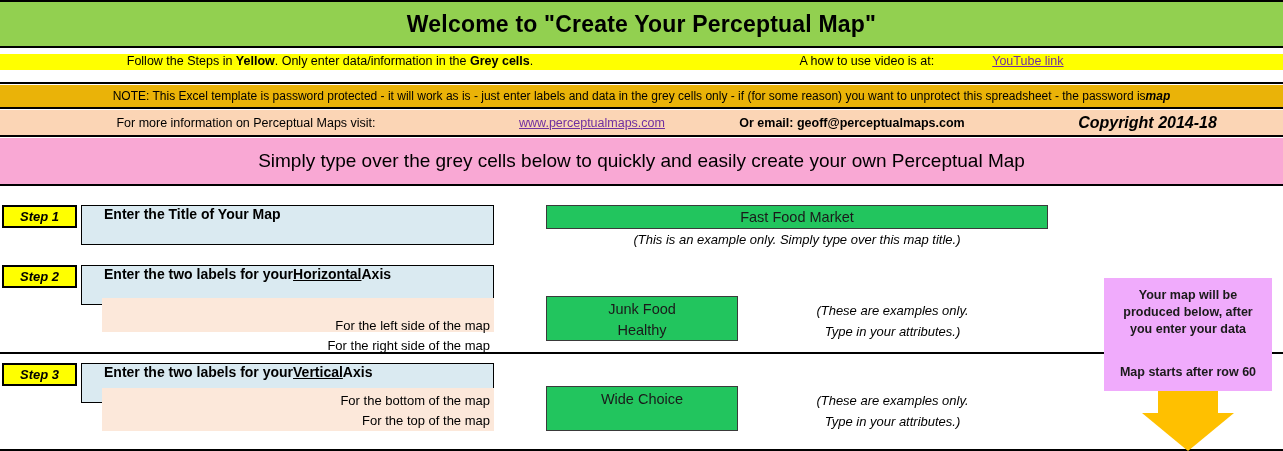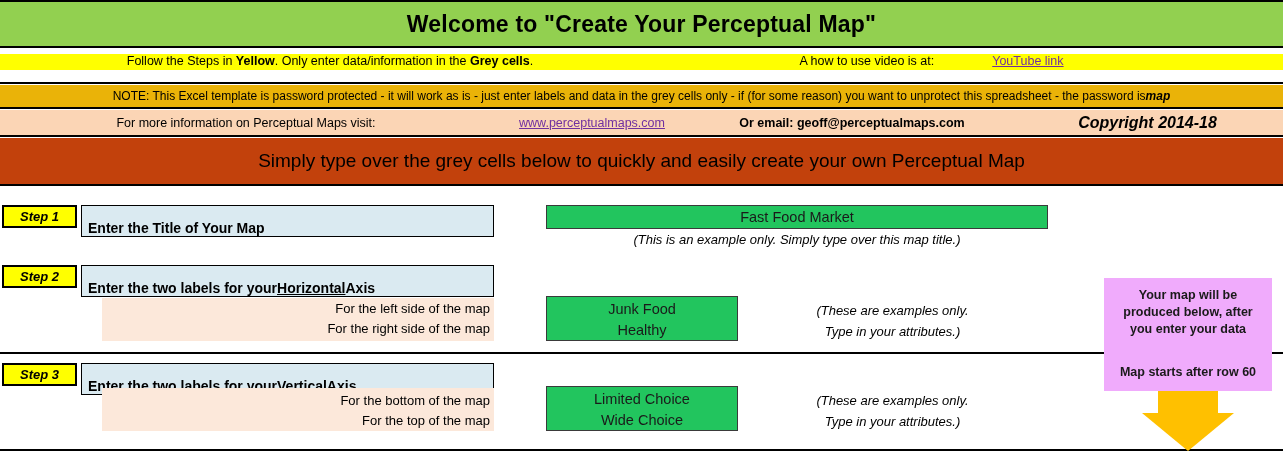--- a/index.html
+++ b/index.html
@@ -94,21 +94,21 @@
   }
   #info-a { width: 492px; text-align: center; }
   #info-b { width: 200px; text-align: center; }
   #info-b a { color: #7030a0; text-decoration: underline; cursor: pointer; }
   #info-c { width: 320px; text-align: center; font-weight: bold; }
   #info-d { flex: 1; text-align: center; font-style: italic; font-weight: bold; font-size: 16px; }
 
   #simply-row {
     top: 138px;
     height: 46px;
-    background: #c2410c;
+    background: #f9a8d4;
     display: flex;
     align-items: center;
     justify-content: center;
   }
   #simply-text { font-size: 19px; }
 
   
   .step-badge {
     position: absolute;
     left: 2px;
@@ -121,27 +121,27 @@
     align-items: center;
     justify-content: center;
     font-size: 13px;
     font-weight: bold;
     font-style: italic;
   }
   .step-head {
     position: absolute;
     left: 81px;
     width: 413px;
-    height: 32px;
+    height: 40px;
     background: #daeaf1;
     border: 1px solid #000000;
     box-sizing: border-box;
     display: flex;
-    align-items: flex-end;
-    padding-left: 6px;
+    align-items: flex-start;
+    padding-left: 22px;
     font-size: 14px;
     font-weight: bold;
   }
   .step-head u { text-decoration: underline; }
 
   .hint-block {
     position: absolute;
     left: 102px;
     width: 392px;
     background: #fce8da;
@@ -252,21 +252,21 @@
 </div>
 <div class="grey-cell" style="left:546px; top:205px; width:502px; height:24px; line-height:22px;">Fast Food Market</div>
 <div class="example-note" style="left:546px; top:232px; width:502px;">(This is an example only. Simply type over this map title.)</div>
 
 <div class="step-badge" style="top:265px;">Step 2</div>
 <div class="step-head" style="top:265px;">
   <span>Enter the two labels for your </span>
     <u>Horizontal</u>
     <span> Axis</span>
 </div>
-<div class="hint-block" style="top:298px; height:43px; padding-top:1px;">
+<div class="hint-block" style="top:298px; height:34px; padding-top:18px;">
   <div>For the left side of the map</div>
   <div>For the right side of the map</div>
 </div>
 <div class="grey-cell" style="left:546px; top:296px; width:192px; height:45px; padding-top:2px; line-height:21px;">
   <div>Junk Food</div>
   <div>Healthy</div>
 </div>
 <div class="example-note" style="left:760px; top:300px; width:265px; line-height:21px;">
   <div>(These are examples only.</div>
   <div>Type in your attributes.)</div>
@@ -276,21 +276,20 @@
 <div class="step-head" style="top:363px;">
   <span>Enter the two labels for your </span>
     <u>Vertical</u>
     <span> Axis</span>
 </div>
 <div class="hint-block" style="top:388px; height:43px; padding-top:3px;">
   <div>For the bottom of the map</div>
   <div>For the top of the map</div>
 </div>
 <div class="grey-cell" style="left:546px; top:386px; width:192px; height:45px; padding-top:2px; line-height:21px;">
-  <div>Limited Choice</div>
   <div>Wide Choice</div>
 </div>
 <div class="example-note" style="left:760px; top:390px; width:265px; line-height:21px;">
   <div>(These are examples only.</div>
   <div>Type in your attributes.)</div>
 </div>
 
 <div class="rule" style="top:352px; height:2px;"></div>
 <div class="rule" style="top:449px; height:2px;"></div>
 

